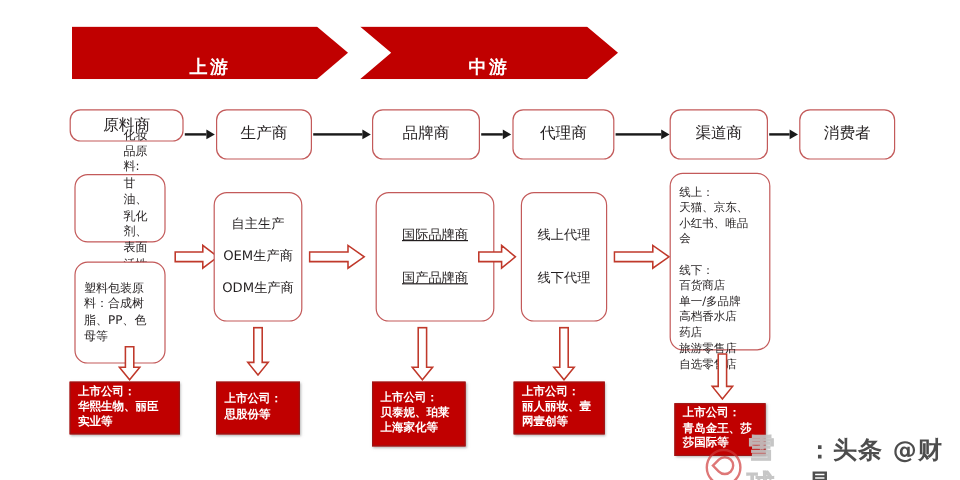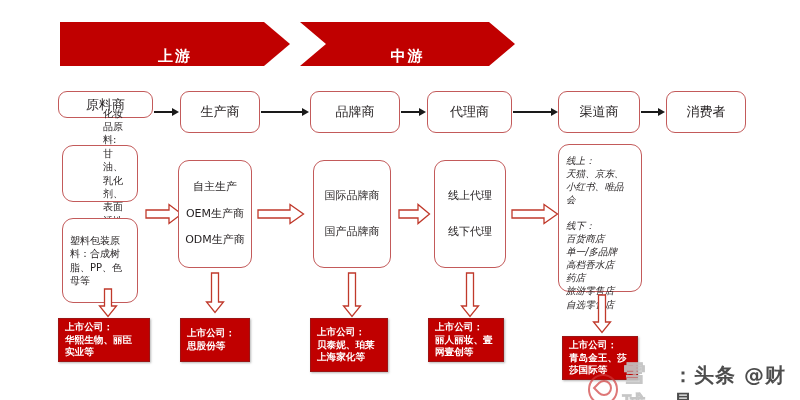--- a/index.html
+++ b/index.html
@@ -173,21 +173,21 @@
     <span class="t">OEM生产商</span>
     <span class="t">ODM生产商</span>
   </div>
 
   <div class="abs harrow" style="left:257px;top:203px;">
     <svg width="48" height="22" viewBox="0 0 48 22">
       <path d="M1,7 L33,7 L33,1.5 L46.5,11 L33,20.5 L33,15 L1,15 Z" fill="#ffffff" stroke="#C0392B" stroke-width="1.3"></path>
     </svg>
   </div>
 
-  <div class="abs stack" style="left:313px;top:160px;width:78px;height:108px;">
+  <div class="abs stack" style="left:313px;top:160px;width:99px;height:108px;text-decoration:underline;">
     <span class="t">国际品牌商</span>
     <span class="t">国产品牌商</span>
   </div>
 
   <div class="abs harrow" style="left:398px;top:203px;">
     <svg width="33" height="22" viewBox="0 0 33 22">
       <path d="M1,7 L20,7 L20,1.5 L31.5,11 L20,20.5 L20,15 L1,15 Z" fill="#ffffff" stroke="#C0392B" stroke-width="1.3"></path>
     </svg>
   </div>
 
@@ -195,21 +195,21 @@
     <span class="t">线上代理</span>
     <span class="t">线下代理</span>
   </div>
 
   <div class="abs harrow" style="left:511px;top:203px;">
     <svg width="48" height="22" viewBox="0 0 48 22">
       <path d="M1,7 L33,7 L33,1.5 L46.5,11 L33,20.5 L33,15 L1,15 Z" fill="#ffffff" stroke="#C0392B" stroke-width="1.3"></path>
     </svg>
   </div>
 
-  <div class="abs note tall" style="left:558px;top:144px;width:84px;height:148px;font-style:italic;">
+  <div class="abs note tall" style="left:558px;top:144px;width:84px;height:148px;">
     <div class="t">
       <div>线上：</div>
       <div>天猫、京东、</div>
       <div>小红书、唯品</div>
       <div>会</div>
       <div>&nbsp;</div>
       <div>线下：</div>
       <div>百货商店</div>
       <div>单一/多品牌</div>
       <div>高档香水店</div>

